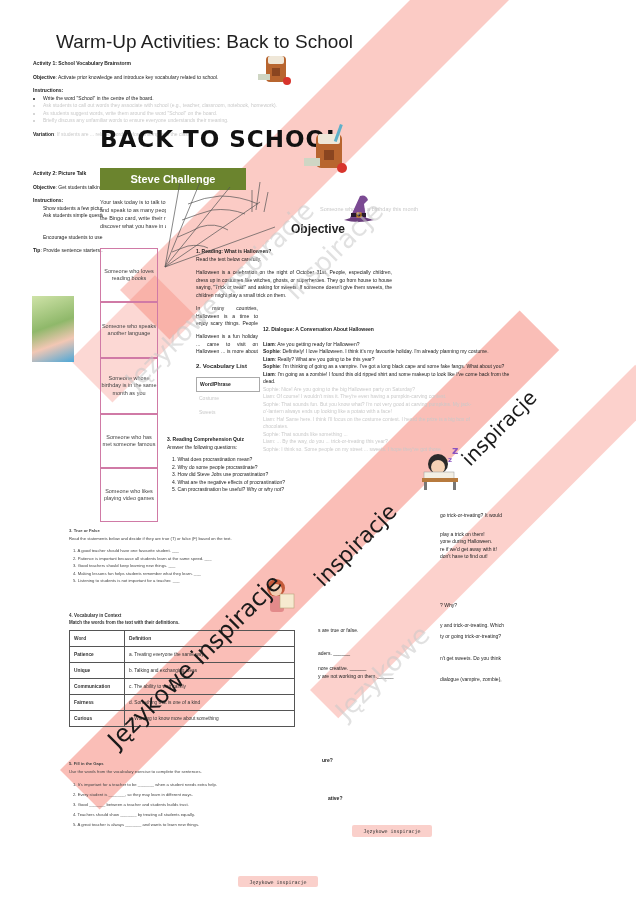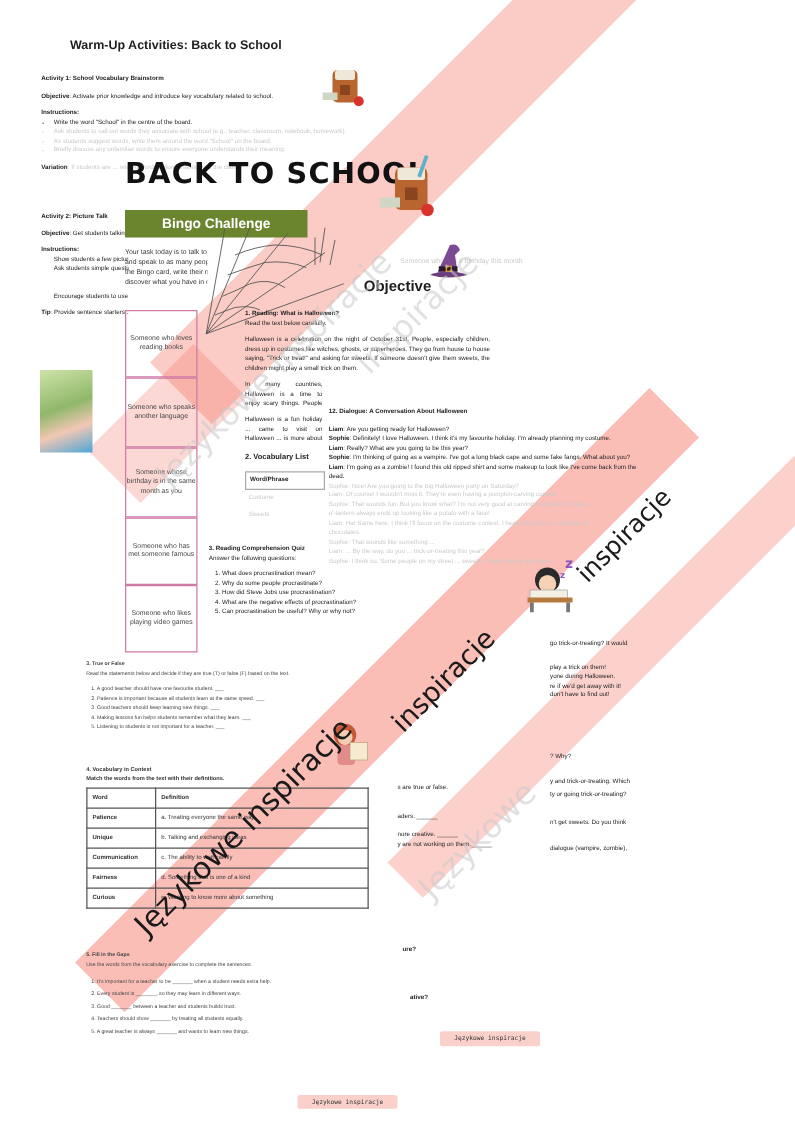--- a/index.html
+++ b/index.html
@@ -1,21 +1,21 @@
 <!DOCTYPE html>
 <html><head>
 <meta charset="utf-8">
 <style>
   html,body{margin:0;padding:0;background:#fff;}
   body{width:636px;height:900px;position:relative;overflow:hidden;font-family:"Liberation Sans",sans-serif;color:#222;}
   .layer{position:absolute;}
   .faint{color:#c9c9c9;}
   .t{font-size:5px;line-height:7.5px;}
   .b{font-weight:bold;}
-  .main-title{position:absolute;left:56px;top:31px;font-size:10px;font-weight:bold;color:#1f1f1f;}
+  .main-title{position:absolute;left:56px;top:31px;font-size:19px;font-weight:normal;color:#1f1f1f;}
   .bts{position:absolute;left:100px;top:126px;font-family:"DejaVu Sans",sans-serif;font-weight:bold;font-size:23px;letter-spacing:1px;color:#111;}
   .bingo{position:absolute;left:100px;top:168px;width:146px;height:22px;background:#6b842e;color:#fff;font-size:11px;font-weight:bold;display:flex;align-items:center;justify-content:center;}
   .hall-title{position:absolute;left:291px;top:222px;font-size:12px;font-weight:bold;color:#1e1e1e;}
   .bingo-grid{position:absolute;left:100px;top:248px;width:60px;}
   .bingo-cell{border:1.3px solid #d07aa6;width:56px;height:52px;display:flex;align-items:center;justify-content:center;text-align:center;font-size:5.5px;line-height:7.5px;color:#444;}
   .stripe{position:absolute;background:rgba(245,110,95,0.45);transform-origin:left top;}
   .wm{position:absolute;font-family:"DejaVu Sans",sans-serif;color:#1a1a1a;transform-origin:left center;white-space:nowrap;}
   .wm-faint{position:absolute;font-family:"DejaVu Sans",sans-serif;color:rgba(200,200,200,0.55);transform-origin:left center;white-space:nowrap;}
   table.vocab{position:absolute;left:69px;top:630px;border-collapse:collapse;width:226px;}
   table.vocab td{border:1px solid #555;font-size:4.8px;height:15px;padding:0 4px;color:#333;}
@@ -55,21 +55,21 @@
     <li style="white-space:nowrap;overflow:hidden;">Show students a few pictures related to school supplies, a school ...</li>
     <li style="white-space:nowrap;overflow:hidden;">Ask students simple questions ...</li>
     <li style="margin-top:14px;white-space:nowrap;overflow:hidden;">Encourage students to use their vocabulary as prompts.</li>
   </ul>
   <div style="margin-top:6px;white-space:nowrap;overflow:hidden;"><span class="b">Tip</span><span>: Provide sentence starters ... school, I like to..."</span></div>
 </div>
 
 <div class="icon" style="left:32px;top:296px;width:42px;height:66px;background:linear-gradient(160deg,#cfe3a8 0%,#8fb86a 45%,#f2c7b4 70%,#4aa7d8 100%);"></div>
 
 <div class="bts">BACK TO SCHOOL</div>
-<div class="bingo">Bingo Challenge</div>
+<div class="bingo">Steve Challenge</div>
 <div class="layer" style="left:100px;top:198px;width:66px;font-size:5.5px;line-height:8px;color:#333;overflow:hidden;white-space:nowrap;">
   <div>Your task today is to talk to your classmates and discover more about them. Move around the room</div>
   <div>and speak to as many people as possible. When you find someone who matches a statement on</div>
   <div>the Bingo card, write their name in the square. Try to fill in as many squares as possible and</div>
   <div>discover what you have in common and what makes you special.</div>
 </div>
 <div class="layer faint" style="left:320px;top:205px;width:230px;font-size:5.5px;line-height:8px;white-space:nowrap;overflow:hidden;">
   <div>Someone who has a birthday this month</div>
 </div>
 

